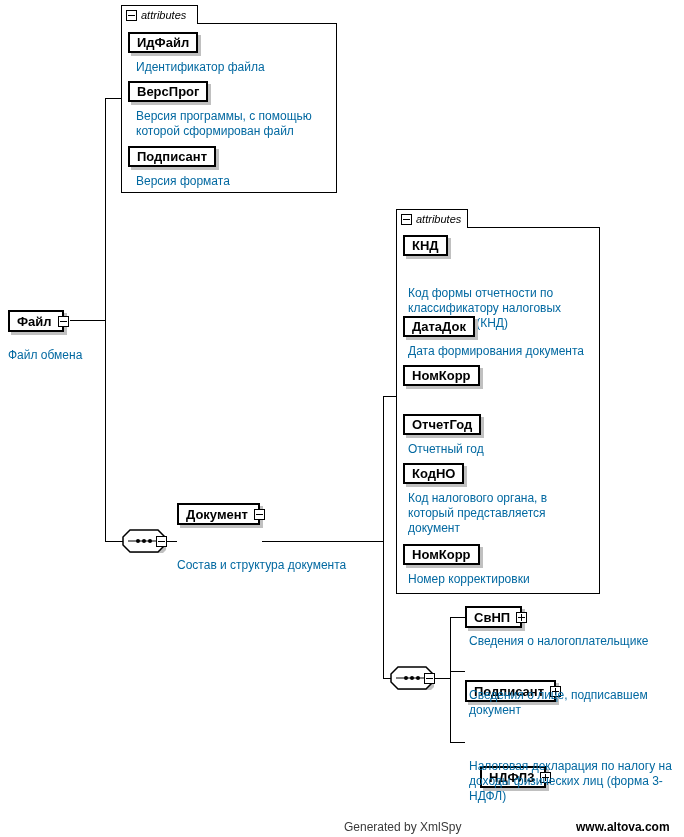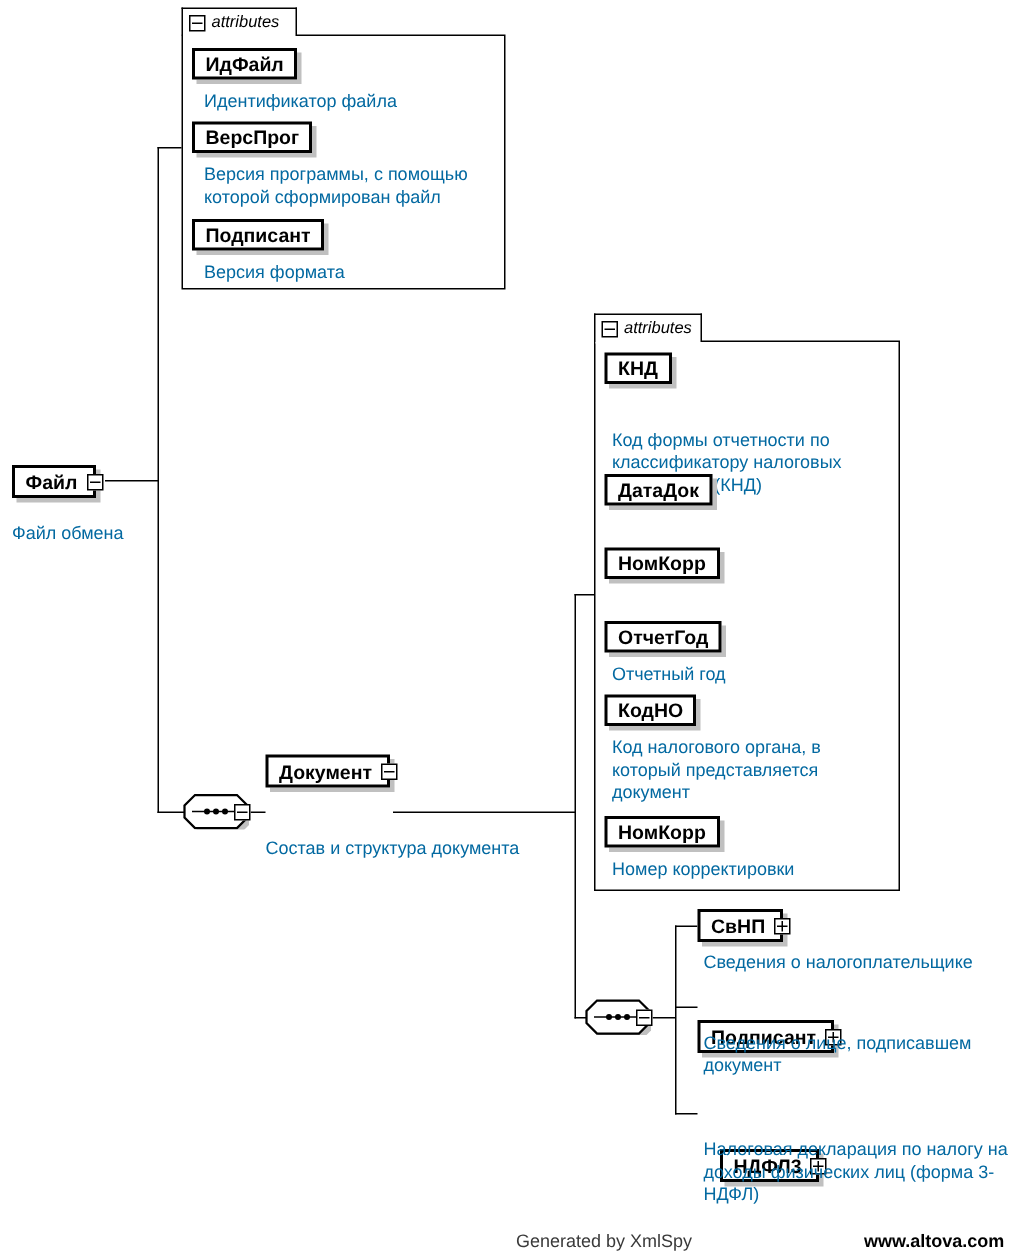--- a/index.html
+++ b/index.html
@@ -253,20 +253,21 @@
   </div>
 
   <div class="attr-chip" style="left:403px; top:235px;">
     <span>КНД</span>
   </div>
   <div class="doc" style="left:408px; top:263px; width:182px;margin-top:23px;">Код формы отчетности по классификатору налоговых документов (КНД)</div>
 
   <div class="attr-chip" style="left:403px; top:316px;">
     <span>ДатаДок</span>
   </div>
+  <div class="doc" style="left:408px; top:344px; width:190px;">Дата формирования документа</div>
 
   <div class="attr-chip" style="left:403px; top:365px;">
     <span>НомКорр</span>
   </div>
 
   <div class="attr-chip" style="left:403px; top:414px;">
     <span>ОтчетГод</span>
   </div>
   <div class="doc" style="left:408px; top:442px; width:186px;">Отчетный год</div>
 

